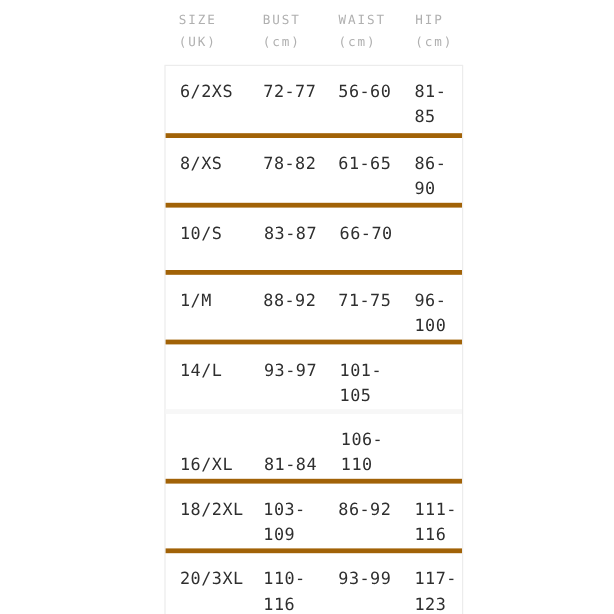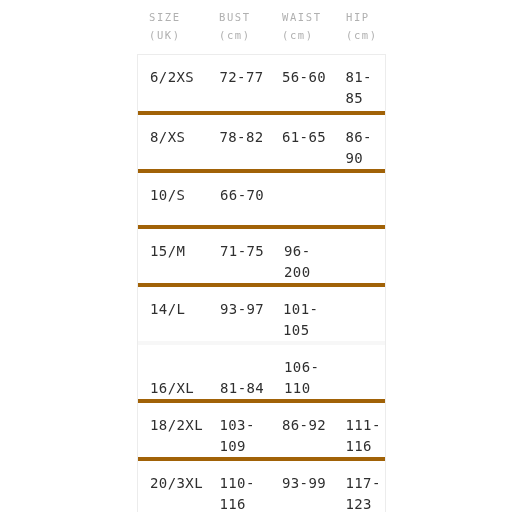--- a/index.html
+++ b/index.html
@@ -116,27 +116,29 @@
 
     <div class="chart-row">
       <div class="body-cell col-size">8/XS</div>
       <div class="body-cell col-bust">78-82</div>
       <div class="body-cell col-waist">61-65</div>
       <div class="body-cell col-hip">86-90</div>
     </div>
 
     <div class="chart-row">
       <div class="body-cell col-size">10/S</div>
+      <div class="body-cell col-bust">83-87</div>
       <div class="body-cell col-waist">66-70</div>
     </div>
 
     <div class="chart-row">
-      <div class="body-cell col-size">15/M</div>
+      <div class="body-cell col-size">1/M</div>
+      <div class="body-cell col-bust">88-92</div>
       <div class="body-cell col-waist">71-75</div>
-      <div class="body-cell col-hip">96-200</div>
+      <div class="body-cell col-hip">96-100</div>
     </div>
 
     <div class="chart-row">
       <div class="body-cell col-size">14/L</div>
       <div class="body-cell col-bust">93-97</div>
       <div class="body-cell col-hip">101-105</div>
     </div>
 
     <div class="chart-row faint-divider">
       <div class="body-cell col-size">16/XL</div>

